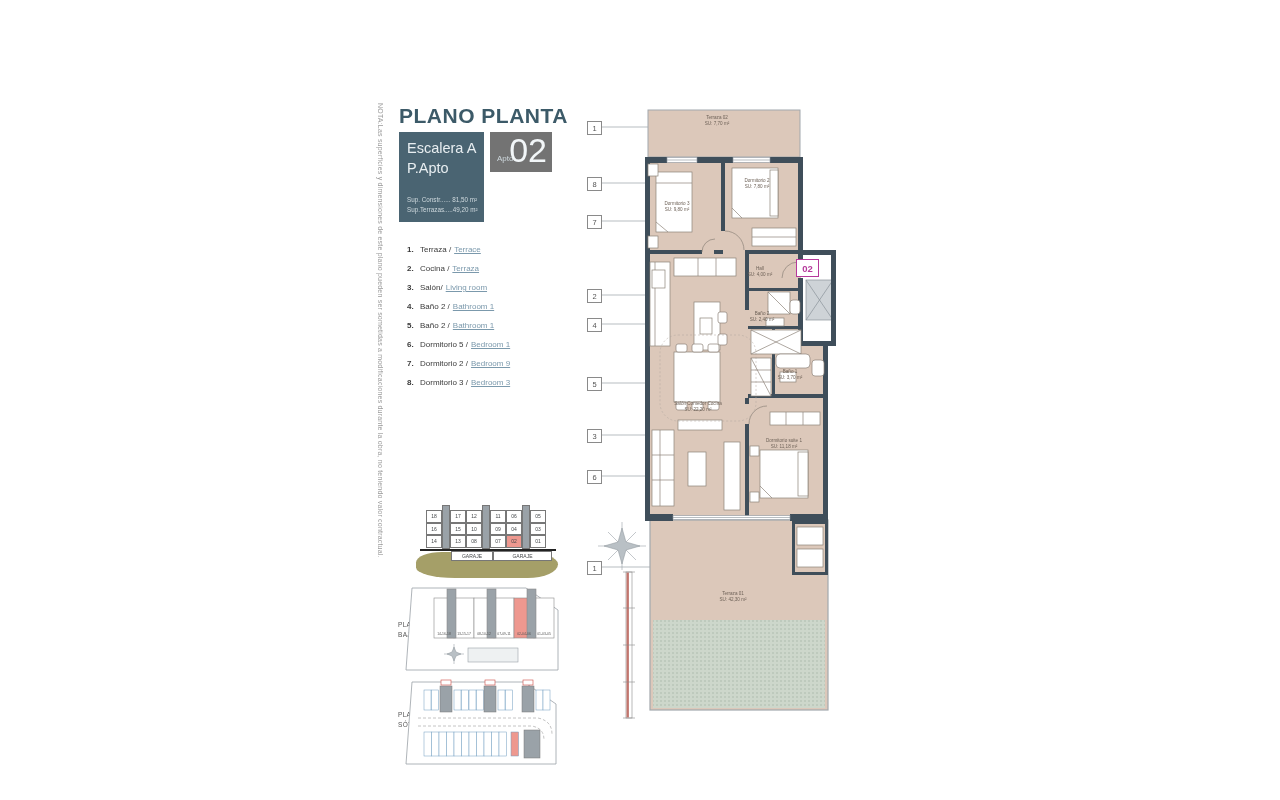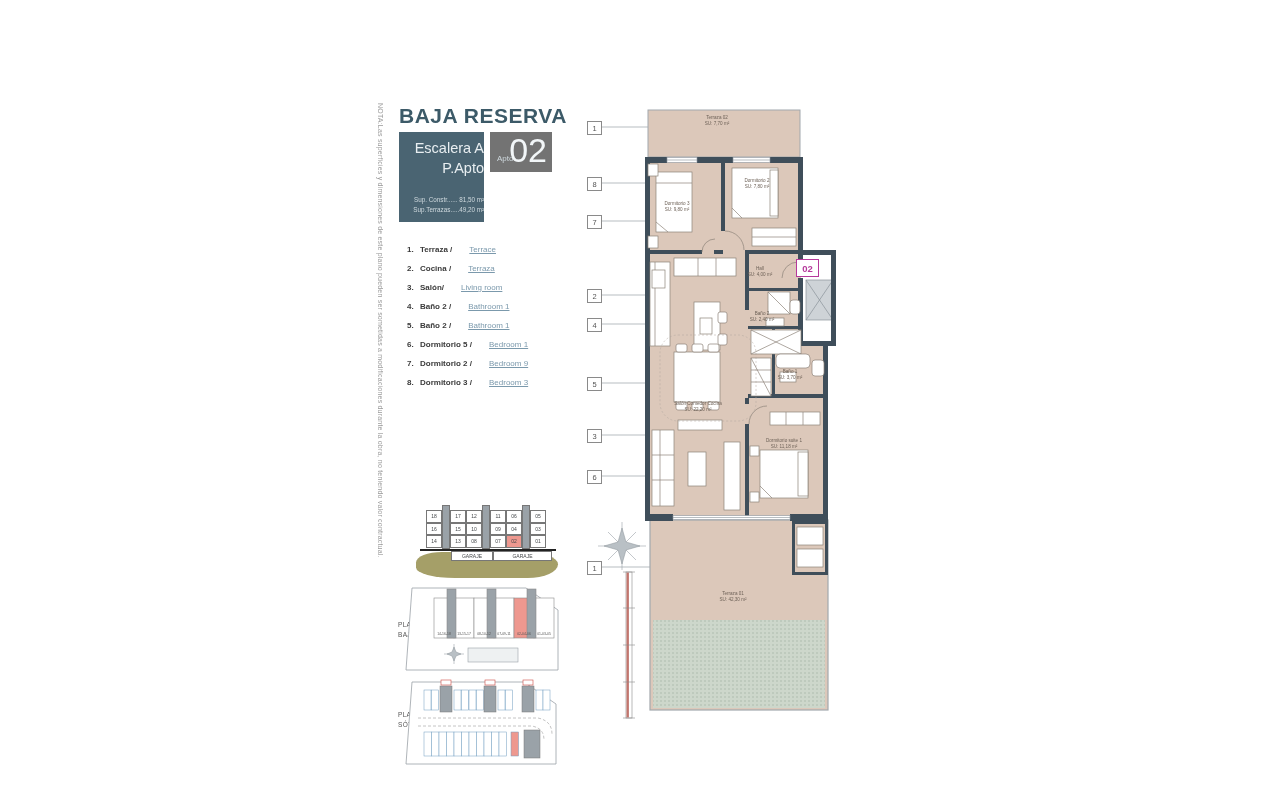--- a/index.html
+++ b/index.html
@@ -7,32 +7,32 @@
           font-family:"Liberation Sans",sans-serif;overflow:hidden;}
 
   
   .nota{position:absolute;left:377px;top:103px;height:600px;
         writing-mode:vertical-rl;font-size:7px;color:#9a9a9a;letter-spacing:.2px;}
 
   
   .title{position:absolute;left:399px;top:104px;font-size:21px;font-weight:bold;
          color:#3c5a68;letter-spacing:.5px;}
   .esc-box{position:absolute;left:399px;top:132px;width:85px;height:90px;
-           background:#4a6472;color:#e8eef1;box-sizing:border-box;padding:7px 0 0 8px;text-align:right;}
+           background:#4a6472;color:#e8eef1;box-sizing:border-box;padding:7px 0 0 8px;}
   .esc-box .big{font-size:14.5px;font-weight:300;line-height:1.35;}
   .esc-box .sups{margin-top:17px;font-size:6.3px;color:#cfd9de;line-height:1.5;}
   .apto-box{position:absolute;left:490px;top:132px;width:62px;height:40px;background:#737373;}
   .apto-prefix{position:absolute;left:7px;bottom:9px;font-size:8px;color:#cfd9de;}
   .apto-number{position:absolute;right:5px;top:-1px;font-size:34px;font-weight:300;color:#f2f6f8;}
 
   
   .legend{position:absolute;left:407px;top:246px;}
   .legend .li{display:flex;font-size:8px;line-height:8px;margin-bottom:11px;}
   .legend .num{width:13px;color:#3a3a3a;font-weight:bold;}
-  .legend .es{color:#3a3a3a;font-weight:bold;margin-right:17px;}
+  .legend .es{color:#3a3a3a;font-weight:normal;margin-right:3px;}
   .legend .en{color:#7b99ac;text-decoration:underline;}
 
   
   .elev{position:absolute;left:416px;top:502px;width:142px;height:78px;}
   .elev-olive{position:absolute;left:0;top:50px;width:142px;height:26px;background:#a59f68;
               border-radius:30px 40px 35px 45px/12px 14px 16px 12px;}
   .elev-grid{position:absolute;left:10px;top:3px;display:flex;}
   .ecol{display:flex;flex-direction:column;margin-top:5px;}
   .ecell{width:16px;height:12.6px;border:.6px solid #777;background:#fff;font-size:5px;
          color:#44474a;display:flex;align-items:center;justify-content:center;box-sizing:border-box;}
@@ -56,21 +56,21 @@
            align-items:center;justify-content:center;z-index:6;}
   svg{position:absolute;}
 </style>
 </head>
 <body>
 
 <div class="canvas">
 
   <div class="nota">NOTA:Las superficies y dimensiones de este plano pueden ser sometidas a modificaciones durante la obra, no teniendo valor contractual.</div>
 
-  <div class="title">BAJA RESERVA</div>
+  <div class="title">PLANO PLANTA</div>
   <div class="esc-box">
     <div class="big">Escalera A</div>
     <div class="big">P.Apto</div>
     <div class="sups">
       <div>Sup. Constr...... 81,50 m²</div>
       <div>Sup.Terrazas.....49,20 m²</div>
     </div>
   </div>
   <div class="apto-box">
     <span class="apto-prefix">Apto.</span>

